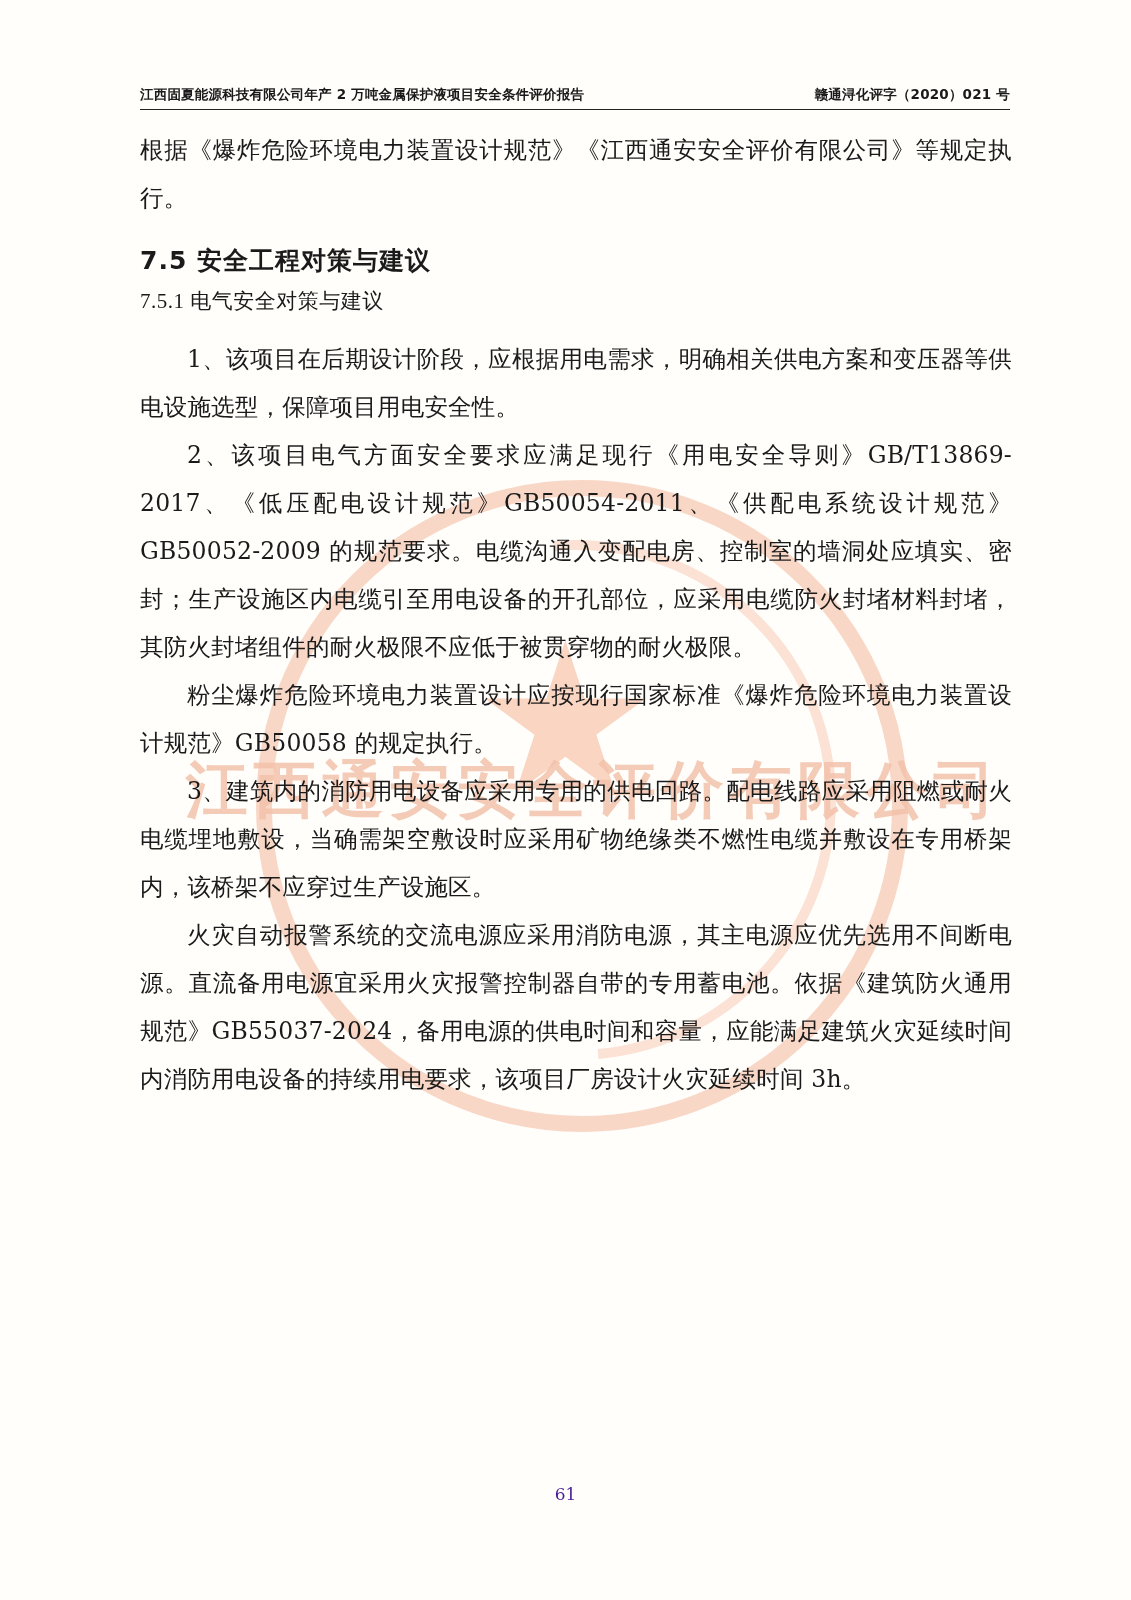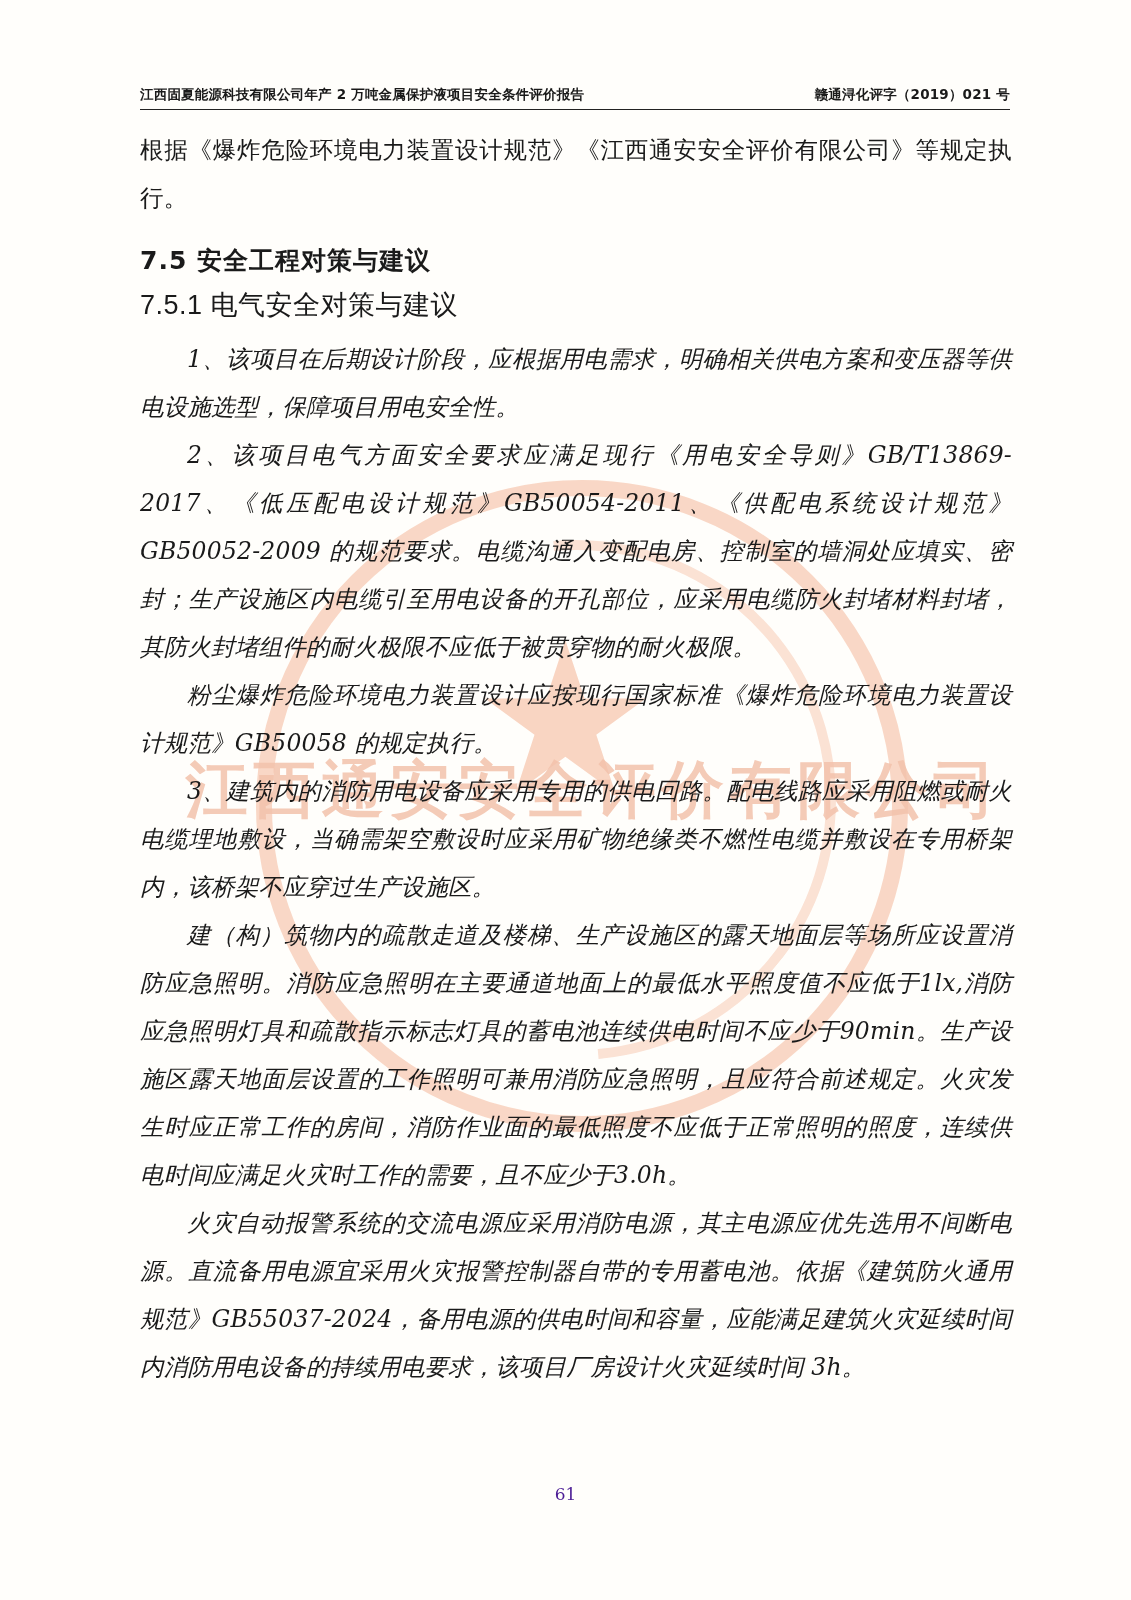--- a/index.html
+++ b/index.html
@@ -128,34 +128,33 @@
   p.t {
     margin: 0 0 0 0;
     font-size: 23.5px;
     line-height: 48px;
     text-align: justify;
     text-justify: inter-ideograph;
     letter-spacing: 0.2px;
   }
   p.indent {
     text-indent: 2em;
-    font-style: italic;
   }
   h2.sec {
     margin: 22px 0 4px 0;
     font-size: 25px;
     font-weight: bold;
     font-family: "DejaVu Sans", "Liberation Sans", sans-serif;
     letter-spacing: 1px;
   }
   h3.sub {
-    margin: 10px 0 12px 0;
-    font-size: 27px;
+    margin: 10px 0 20px 0;
+    font-size: 21px;
     font-weight: normal;
-    font-family: Liberation Sans, sans-serif;
+    font-family: Liberation Serif, serif;
     letter-spacing: 0.5px;
   }
   .spaced {
     letter-spacing: 3.5px;
   }
   .pagenum {
     position: absolute;
     left: 0;
     right: 0;
     top: 1484px;
@@ -177,36 +176,35 @@
     <div class="wm-star">
         <span>★</span>
       </div>
     <div class="wm-text">江西通安安全评价有限公司</div>
   </div>
 
   <div class="content">
 
     <div class="header">
       <div class="left">江西固夏能源科技有限公司年产 2 万吨金属保护液项目安全条件评价报告</div>
-      <div class="right">赣通浔化评字（2019）021 号</div>
+      <div class="right">赣通浔化评字（2020）021 号</div>
     </div>
 
     <div class="body">
 
       <p class="t">根据《爆炸危险环境电力装置设计规范》《江西通安安全评价有限公司》等规定执行。</p>
 
       <h2 class="sec spaced">7.5 安全工程对策与建议</h2>
 
       <h3 class="sub">7.5.1 电气安全对策与建议</h3>
 
       <p class="t indent">1、该项目在后期设计阶段，应根据用电需求，明确相关供电方案和变压器等供电设施选型，保障项目用电安全性。</p>
       <p class="t indent">2、该项目电气方面安全要求应满足现行《用电安全导则》GB/T13869-2017、《低压配电设计规范》GB50054-2011、《供配电系统设计规范》 GB50052-2009 的规范要求。电缆沟通入变配电房、控制室的墙洞处应填实、密封；生产设施区内电缆引至用电设备的开孔部位，应采用电缆防火封堵材料封堵，其防火封堵组件的耐火极限不应低于被贯穿物的耐火极限。</p>
       <p class="t indent">粉尘爆炸危险环境电力装置设计应按现行国家标准《爆炸危险环境电力装置设计规范》GB50058 的规定执行。</p>
       <p class="t indent">3、建筑内的消防用电设备应采用专用的供电回路。配电线路应采用阻燃或耐火电缆埋地敷设，当确需架空敷设时应采用矿物绝缘类不燃性电缆并敷设在专用桥架内，该桥架不应穿过生产设施区。</p>
-      <p class="t indent">建（构）筑物内的疏散走道及楼梯、生产设施区的露天地面层等场所应设置消防应急照明。消防应急照明在主要通道地面上的最低水平照度值不应低于1lx,消防应急照明灯具和疏散指示标志灯具的蓄电池连续供电时间不应少于90min。生产设施区露天地面层设置的工作照明可兼用消防应急照明，且应符合前述规定。火灾发生时应正常工作的房间，消防作业面的最低照度不应低于正常照明的照度，连续供电时间应满足火灾时工作的需要，且不应少于3.0h。</p>
       <p class="t indent">火灾自动报警系统的交流电源应采用消防电源，其主电源应优先选用不间断电源。直流备用电源宜采用火灾报警控制器自带的专用蓄电池。依据《建筑防火通用规范》GB55037-2024，备用电源的供电时间和容量，应能满足建筑火灾延续时间内消防用电设备的持续用电要求，该项目厂房设计火灾延续时间 3h。</p>
 
     </div>
 
     <div class="pagenum">61</div>
 
   </div>
 </div>
 
 </body></html>

